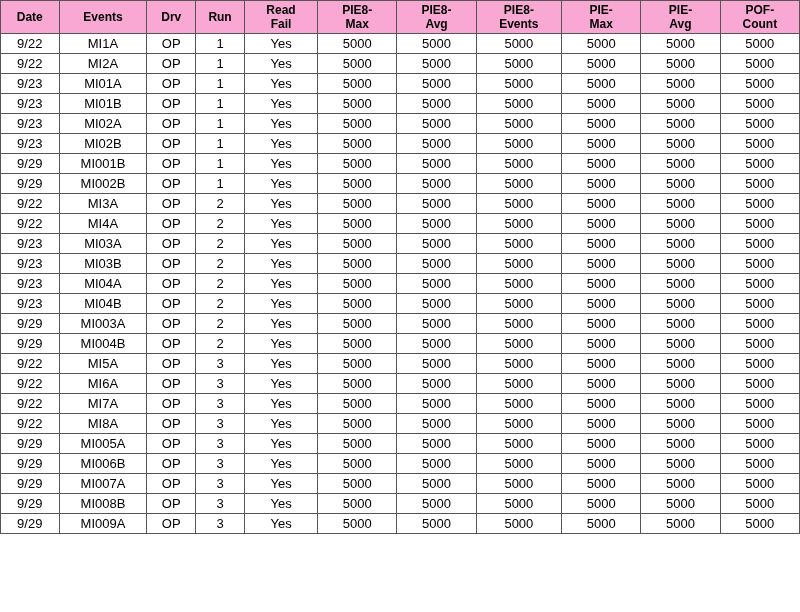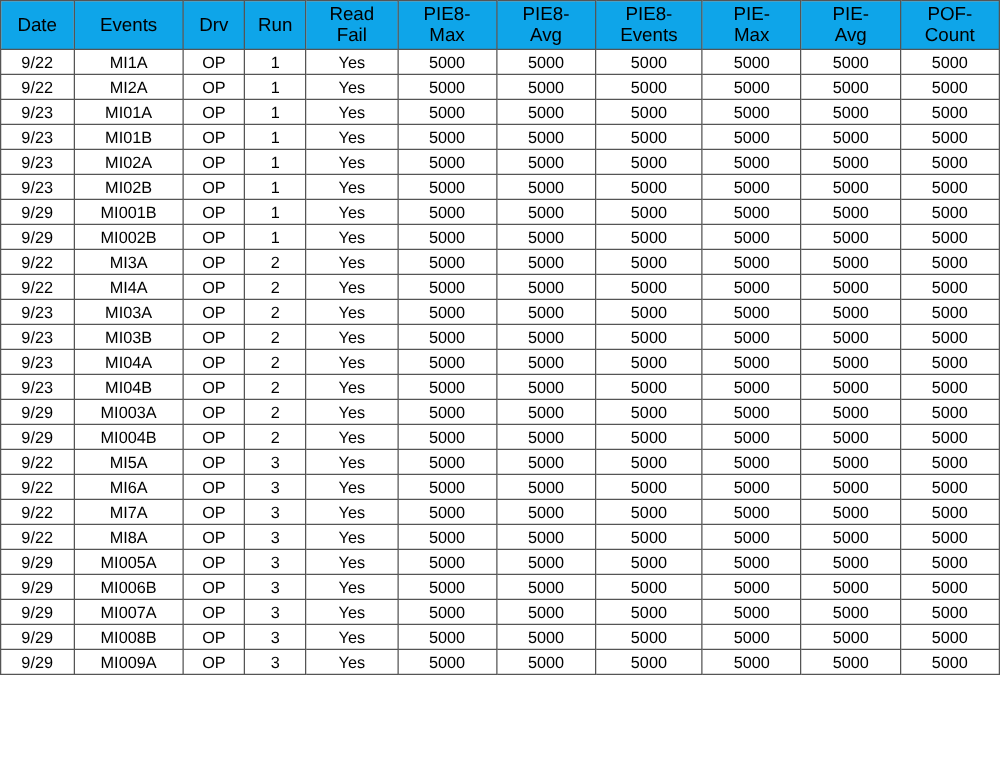--- a/index.html
+++ b/index.html
@@ -14,23 +14,23 @@
       border-collapse: collapse;
       width: 100%;
     }
     th, td {
       border: 1px solid #555;
       padding: 2px 6px;
       text-align: center;
       white-space: nowrap;
     }
     th {
-      background: #0ea5e9;
-      font-weight: normal;
-      font-size: 15px;
+      background: #f9a8d4;
+      font-weight: bold;
+      font-size: 12px;
     }
     td {
       font-size: 13px;
     }
     tr:nth-child(odd) td {
       background: #fff;
     }
     tr:nth-child(even) td {
       background: #fff;
     }

